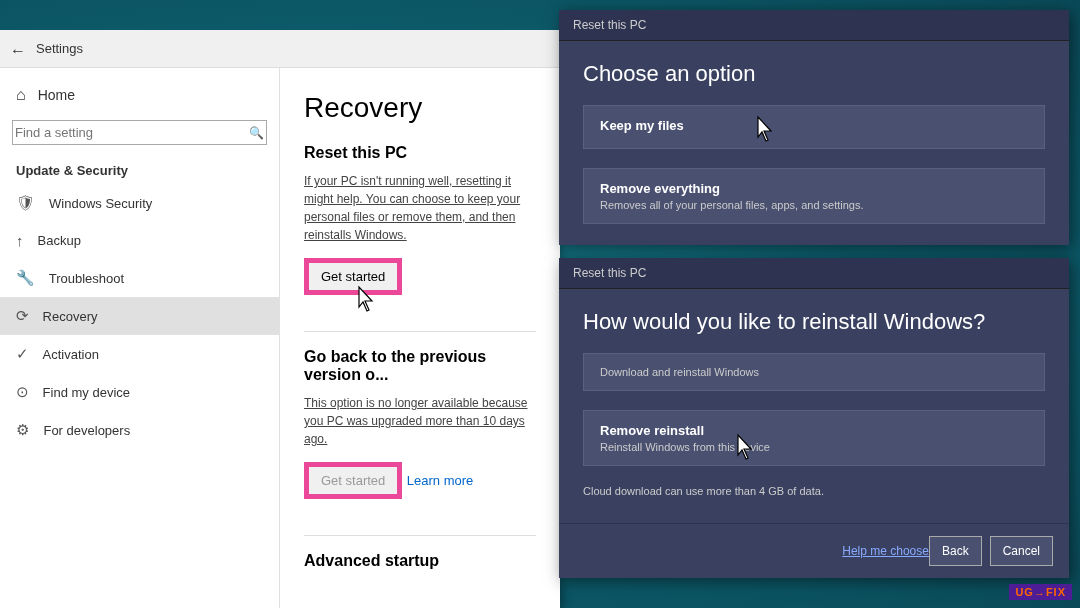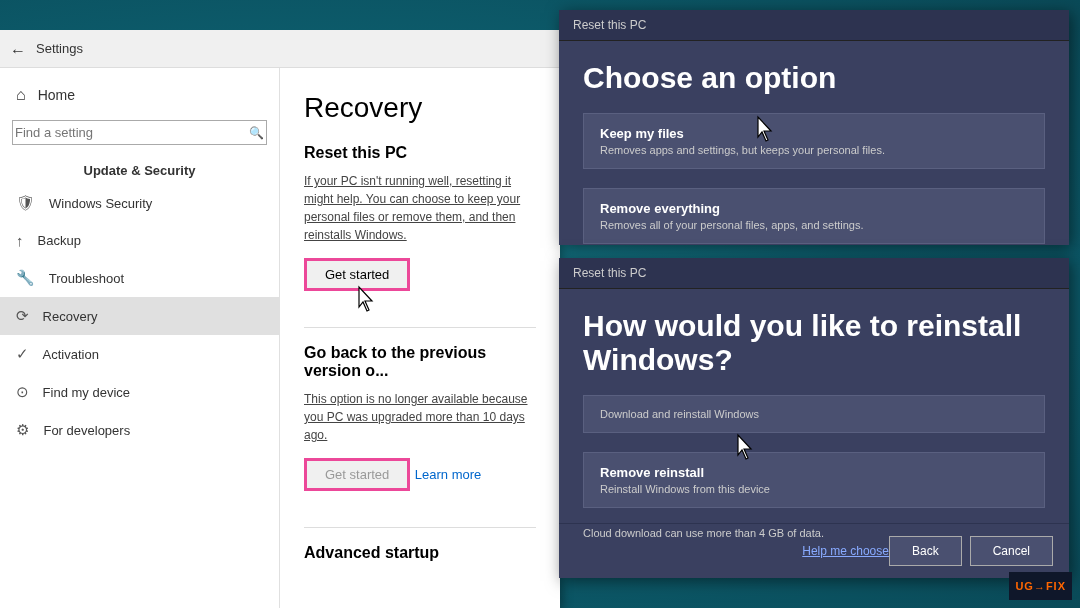--- a/index.html
+++ b/index.html
@@ -95,21 +95,20 @@
     .search-box .search-icon {
       font-size: 12px;
       color: #666;
     }
 
     .section-label {
       font-size: 13px;
       font-weight: 700;
       color: #333;
       padding: 8px 16px 6px 16px;
-      text-align: center;
     }
 
     .sidebar-item {
       display: flex;
       align-items: center;
       padding: 10px 16px;
       font-size: 13px;
       color: #333;
       cursor: pointer;
     }
@@ -147,23 +146,23 @@
 
     .description-text {
       font-size: 12px;
       color: #444;
       margin-bottom: 14px;
       line-height: 1.5;
       text-decoration: underline;
     }
 
     .get-started-btn {
-      border: 3px solid #ec4899;
+      border: 5px solid #ec4899;
       background: #f0f0f0;
-      padding: 6px 18px;
+      padding: 6px 12px;
       font-size: 13px;
       cursor: pointer;
       margin-bottom: 20px;
       color: #000;
     }
 
     .get-started-btn.disabled {
       color: #999;
       cursor: not-allowed;
     }
@@ -211,22 +210,22 @@
       font-size: 12px;
       color: #ccc;
       border-bottom: 1px solid #222;
     }
 
     .dialog-body {
       padding: 20px 24px;
     }
 
     .dialog-title {
-      font-size: 30px;
-      font-weight: 700;
+      font-size: 22px;
+      font-weight: 400;
       color: #fff;
       margin-bottom: 18px;
     }
 
     .dialog-option {
       background: #4a5070;
       border: 1px solid #5a6080;
       padding: 12px 16px;
       margin-bottom: 19px;
       cursor: pointer;
@@ -273,44 +272,44 @@
       cursor: pointer;
       text-decoration: underline;
     }
 
     .dialog-buttons {
       display: flex;
       gap: 8px;
     }
 
     .dialog-btn {
-      padding: 7px 22px;
+      padding: 7px 12px;
       font-size: 12px;
       cursor: pointer;
       border: 1px solid #aaa;
       background: #4a5070;
       color: #fff;
     }
 
     .info-text {
       font-size: 11px;
       color: #ccc;
       margin-top: 8px;
     }
 
     
     .watermark {
       position: absolute;
       bottom: 8px;
       right: 8px;
-      background: #0f172a;
+      background: #4c1d95;
       color: #fff;
       font-size: 11px;
       font-weight: bold;
-      padding: 8px 6px;
+      padding: 2px 6px;
       letter-spacing: 1px;
       z-index: 100;
     }
 
     .watermark span {
       color: #ff6600;
     }
   </style>
 </head>
 <body>
@@ -384,21 +383,20 @@
     <div class="section-title">Advanced startup</div>
   </div>
 </div>
 
 <div class="dialog-1">
   <div class="dialog-titlebar">Reset this PC</div>
   <div class="dialog-body">
     <div class="dialog-title">Choose an option</div>
     <div class="dialog-option">
       <div class="dialog-option-title">Keep my files</div>
-      <div class="dialog-option-desc">Removes apps and settings, but keeps your personal files.</div>
     </div>
     <div class="dialog-option">
       <div class="dialog-option-title">Remove everything</div>
       <div class="dialog-option-desc">Removes all of your personal files, apps, and settings.</div>
     </div>
   </div>
 
   <div class="cursor" style="position:absolute; left:195px; top:105px;">
     <svg viewBox="0 0 24 28" fill="none" xmlns="http://www.w3.org/2000/svg">
       <path d="M4 2 L4 22 L8 17 L12 26 L14 25 L10 16 L17 16 Z" fill="white" stroke="black" stroke-width="1.2"></path>

